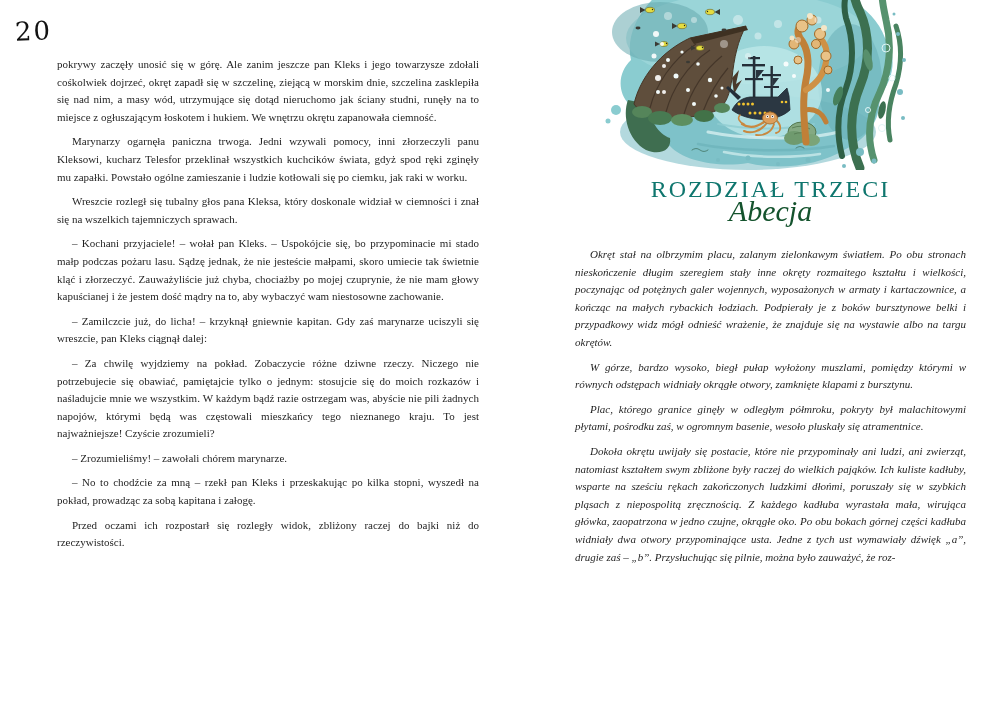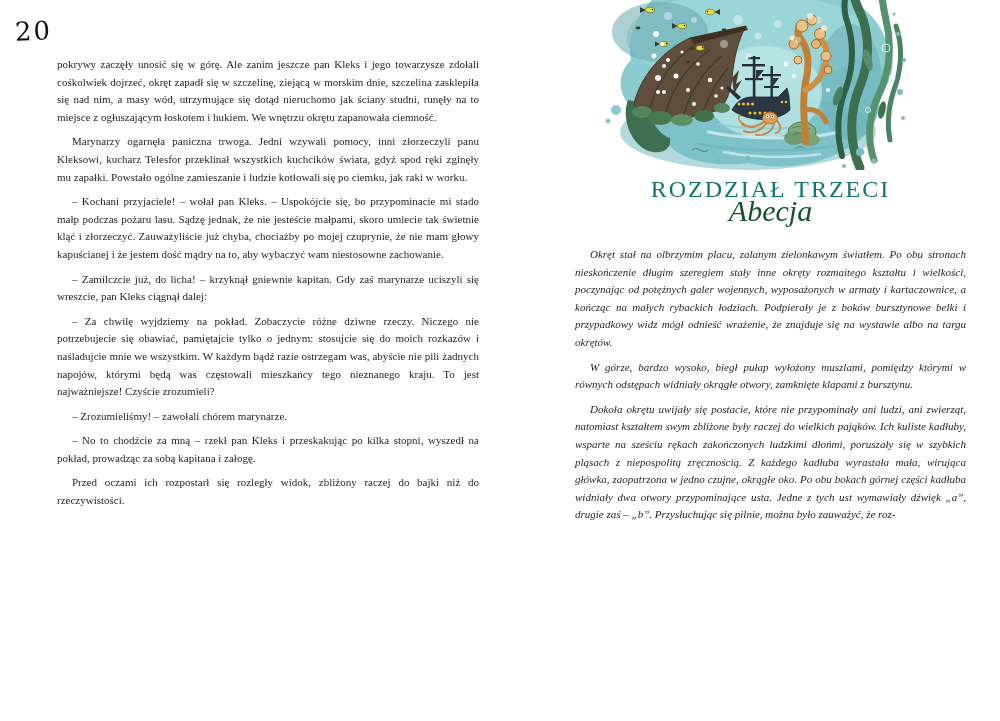--- a/index.html
+++ b/index.html
@@ -40,20 +40,21 @@
 </head>
 <body>
 
 <div class="spread">
 
   <div class="page-number">20</div>
 
   <div class="text-col left-col">
     <p class="no-indent">pokrywy zaczęły unosić się w górę. Ale zanim jeszcze pan Kleks i jego towarzysze zdołali cośkolwiek dojrzeć, okręt zapadł się w szczelinę, ziejącą w morskim dnie, szczelina zasklepiła się nad nim, a masy wód, utrzymujące się dotąd nieruchomo jak ściany studni, runęły na to miejsce z ogłuszającym łoskotem i hukiem. We wnętrzu okrętu zapanowała ciemność.</p>
     <p>Marynarzy ogarnęła paniczna trwoga. Jedni wzywali pomocy, inni złorzeczyli panu Kleksowi, kucharz Telesfor przeklinał wszystkich kuchcików świata, gdyż spod ręki zginęły mu zapałki. Powstało ogólne zamieszanie i ludzie kotłowali się po ciemku, jak raki w worku.</p>
+    <p>Wreszcie rozległ się tubalny głos pana Kleksa, który doskonale widział w ciemności i znał się na wszelkich tajemniczych sprawach.</p>
     <p>– Kochani przyjaciele! – wołał pan Kleks. – Uspokójcie się, bo przypominacie mi stado małp podczas pożaru lasu. Sądzę jednak, że nie jesteście małpami, skoro umiecie tak świetnie kląć i złorzeczyć. Zauważyliście już chyba, chociażby po mojej czuprynie, że nie mam głowy kapuścianej i że jestem dość mądry na to, aby wybaczyć wam niestosowne zachowanie.</p>
     <p>– Zamilczcie już, do licha! – krzyknął gniewnie kapitan. Gdy zaś marynarze uciszyli się wreszcie, pan Kleks ciągnął dalej:</p>
     <p>– Za chwilę wyjdziemy na pokład. Zobaczycie różne dziwne rzeczy. Niczego nie potrzebujecie się obawiać, pamiętajcie tylko o jednym: stosujcie się do moich rozkazów i naśladujcie mnie we wszystkim. W każdym bądź razie ostrzegam was, abyście nie pili żadnych napojów, którymi będą was częstowali mieszkańcy tego nieznanego kraju. To jest najważniejsze! Czyście zrozumieli?</p>
     <p>– Zrozumieliśmy! – zawołali chórem marynarze.</p>
     <p>– No to chodźcie za mną – rzekł pan Kleks i przeskakując po kilka stopni, wyszedł na pokład, prowadząc za sobą kapitana i załogę.</p>
     <p>Przed oczami ich rozpostarł się rozległy widok, zbliżony raczej do bajki niż do rzeczywistości.</p>
   </div>
 
   <svg class="illustration" viewBox="0 0 312 170" xmlns="http://www.w3.org/2000/svg">
 
@@ -262,16 +263,17 @@
       </g>
     </g>
   </svg>
 
   <div class="chapter-label">ROZDZIAŁ TRZECI</div>
   <div class="chapter-title">Abecja</div>
 
   <div class="text-col right-col">
     <p>Okręt stał na olbrzymim placu, zalanym zielonkawym światłem. Po obu stronach nieskończenie długim szeregiem stały inne okręty rozmaitego kształtu i wielkości, poczynając od potężnych galer wojennych, wyposażonych w armaty i kartaczownice, a kończąc na małych rybackich łodziach. Podpierały je z boków bursztynowe belki i przypadkowy widz mógł odnieść wrażenie, że znajduje się na wystawie albo na targu okrętów.</p>
     <p>W górze, bardzo wysoko, biegł pułap wyłożony muszlami, pomiędzy którymi w równych odstępach widniały okrągłe otwory, zamknięte klapami z bursztynu.</p>
+    <p>Plac, którego granice ginęły w odległym półmroku, pokryty był malachitowymi płytami, pośrodku zaś, w ogromnym basenie, wesoło pluskały się atramentnice.</p>
     <p>Dokoła okrętu uwijały się postacie, które nie przypominały ani ludzi, ani zwierząt, natomiast kształtem swym zbliżone były raczej do wielkich pająków. Ich kuliste kadłuby, wsparte na sześciu rękach zakończonych ludzkimi dłońmi, poruszały się w szybkich pląsach z niepospolitą zręcznością. Z każdego kadłuba wyrastała mała, wirująca główka, zaopatrzona w jedno czujne, okrągłe oko. Po obu bokach górnej części kadłuba widniały dwa otwory przypominające usta. Jedne z tych ust wymawiały dźwięk „a”, drugie zaś – „b”. Przysłuchując się pilnie, można było zauważyć, że roz-</p>
   </div>
 
 </div>
 
 </body></html>

